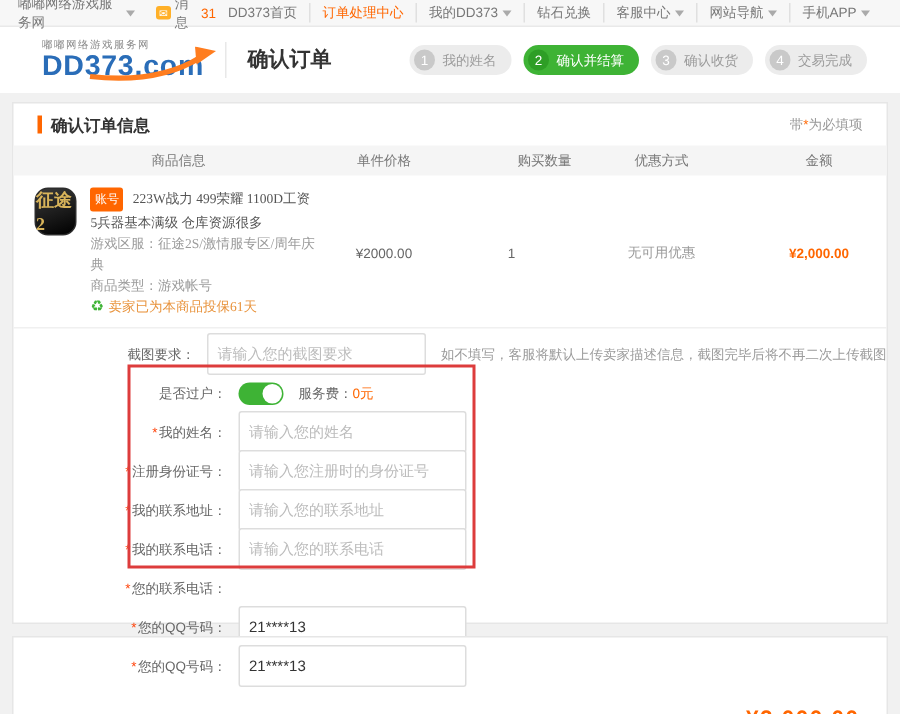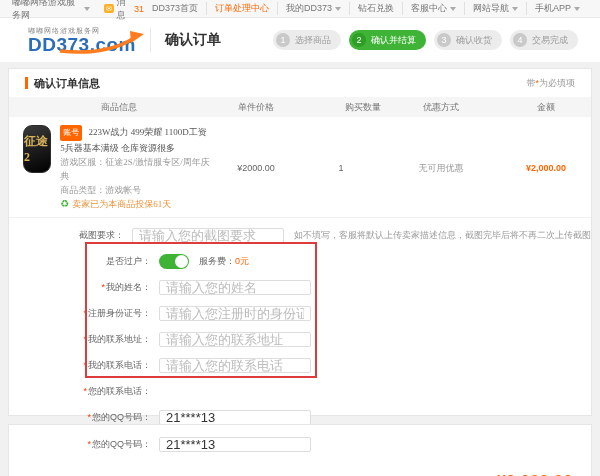--- a/index.html
+++ b/index.html
@@ -50,41 +50,41 @@
   .thead { height:20px; background:#f5f5f5; display:flex; align-items:center; color:#777; }
   .c-product { flex:1;font-family:Liberation Serif, serif; }
   .c-price { width:90px; text-align:center; }
   .c-qty { width:80px; text-align:right; }
   .c-disc { width:120px; text-align:center; }
   .c-amt { width:90px; text-align:center; }
   .thead .c-product { padding-left:92px; }
   .prow { display:flex; padding:8px 0 6px; border-bottom:1px solid #f0f0f0; }
   .prow .cell { display:flex; align-items:center; justify-content:center; }
   .pinfo { display:flex; padding-left:14px; gap:9px; }
-  .game-icon { width:48px; height:48px; border-radius:9px; cursor:pointer;
+  .game-icon { width:48px; height:32px; border-radius:9px; cursor:pointer;
     background:linear-gradient(160deg,#3a3a3a,#000); border:1px solid #2c2c2c;
     color:#d8b45a; font-weight:bold; font-size:12px;
     display:flex; align-items:center; justify-content:center; }
   .pdetails { line-height:14px; }
   .badge { display:inline-block; background:#ff6600; color:#fff; font-size:8px;
     padding:1px 3px; border-radius:2px; margin-right:4px; }
   .ptitle { color:#555; }
   .pmeta { color:#9b9b9b; }
   .pinsure { color:#e8933c; }
   .pinsure .ins-ico { color:#3eb335; font-size:10px; margin-right:3px; }
   .price-val, .qty-val { color:#666; }
   .disc-val { color:#999; }
   .amt-val { color:#ff6600; font-weight:bold; }
   
   .form { position:relative; padding-top:4px; }
   .form-row { display:flex; align-items:center; height:26px; }
   .form-label { width:142px; text-align:right; color:#666; white-space:nowrap; }
   .form-label .star { color:#ff3c00; margin-right:1px; }
-  .tinput { width:152px; height:15px; border:1px solid #ddd; border-radius:2px;
-    padding:4px 6px; font-size:13px; color:#333; margin-left:8px; outline:none;
+  .tinput { width:152px; height:28px; border:1px solid #ddd; border-radius:2px;
+    padding:4px 6px; font-size:10px; color:#333; margin-left:8px; outline:none;
     font-family:"Liberation Sans","DejaVu Sans",sans-serif; }
   .tinput::placeholder { color:#bcbcbc; }
   .hint { margin-left:10px; color:#9b9b9b; white-space:nowrap; }
   .toggle { width:30px; height:15px; border-radius:8px; background:#3eb335; margin-left:8px;
     position:relative; cursor:pointer; flex:none; }
   .toggle .knob { position:absolute; right:1px; top:1px; width:13px; height:13px;
     border-radius:50%; background:#fff; }
   .fee { margin-left:10px; color:#666; }
   .fee .fee-val { color:#ff6600; }
   .hl-box { position:absolute; left:76px; top:24px; width:232px; height:136px;
@@ -135,21 +135,21 @@
     <svg width="88" height="26" viewBox="0 0 88 26">
       <path d="M2 20 Q 48 25 76 7" stroke="#ff7d1f" stroke-width="3.5" fill="none"></path>
       <polygon points="72,0 86,3 73,12" fill="#ff7d1f"></polygon>
     </svg>
   </div>
   <div class="hdr-div"></div>
   <div class="page-title">确认订单</div>
   <div class="steps">
     <div class="step">
       <span class="num">1</span>
-      <span>选择商品</span>
+      <span>我的姓名</span>
     </div>
     <div class="step active">
       <span class="num">2</span>
       <span>确认并结算</span>
     </div>
     <div class="step">
       <span class="num">3</span>
       <span>确认收货</span>
     </div>
     <div class="step">

